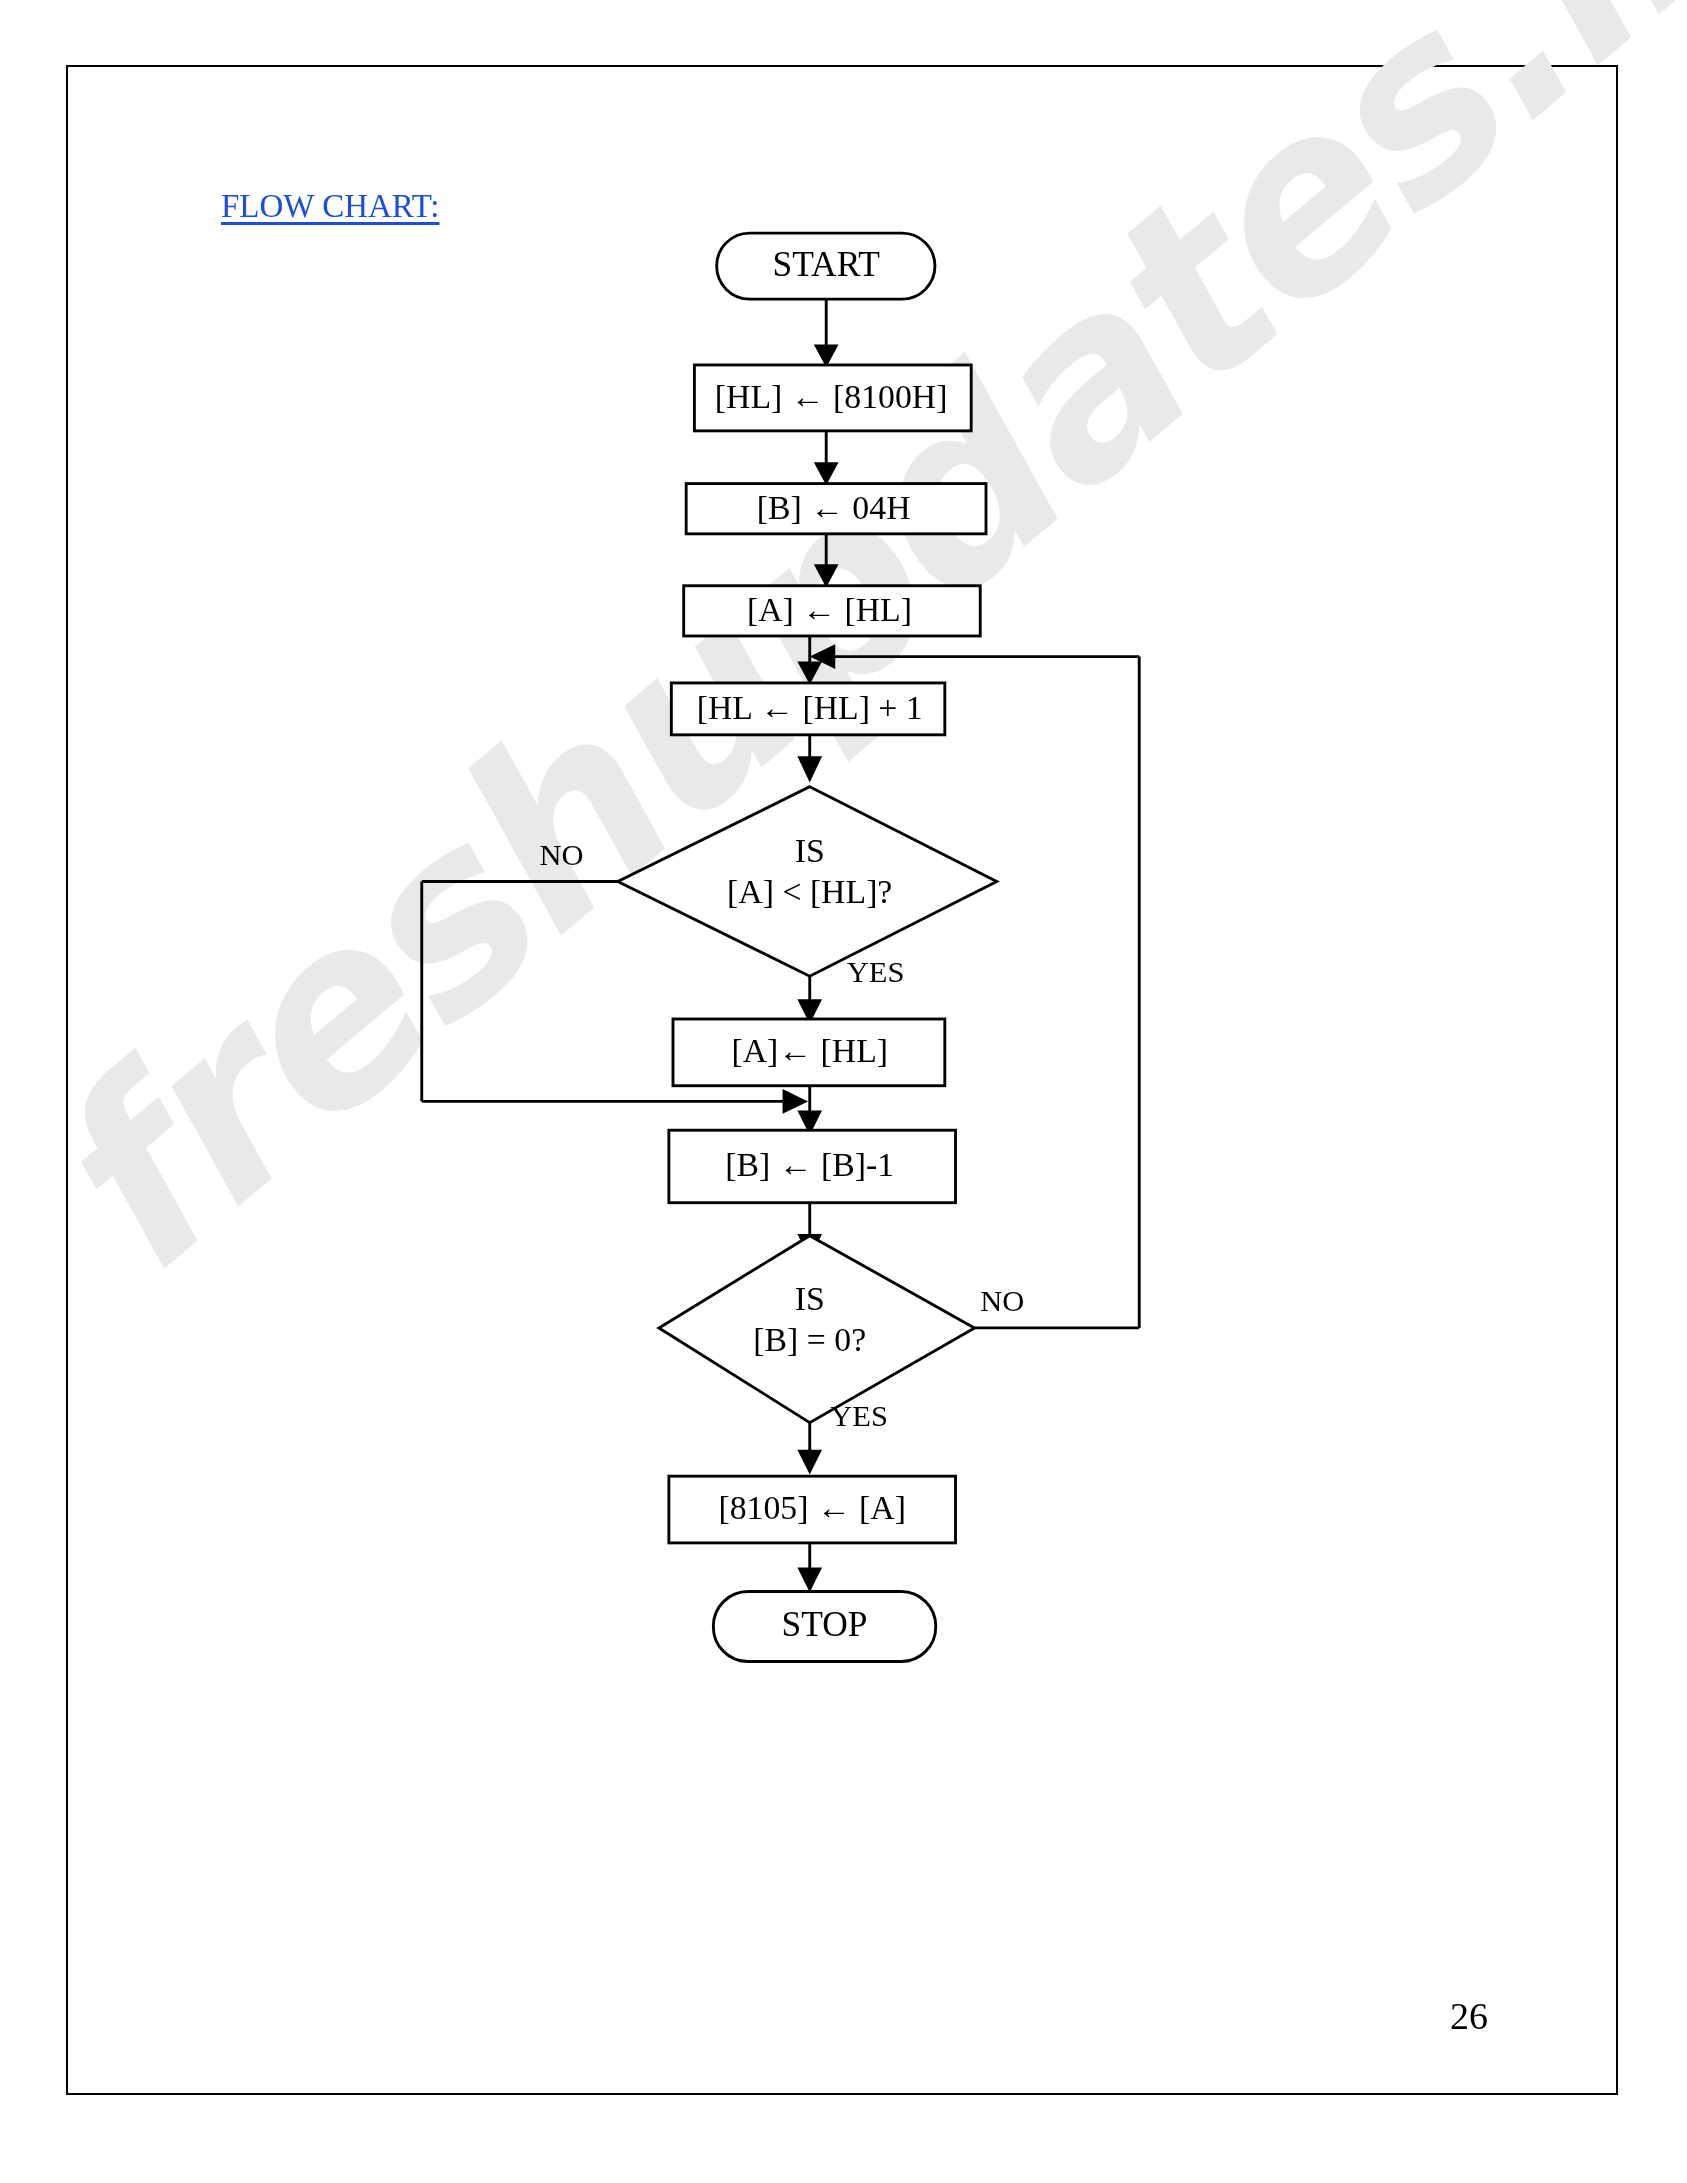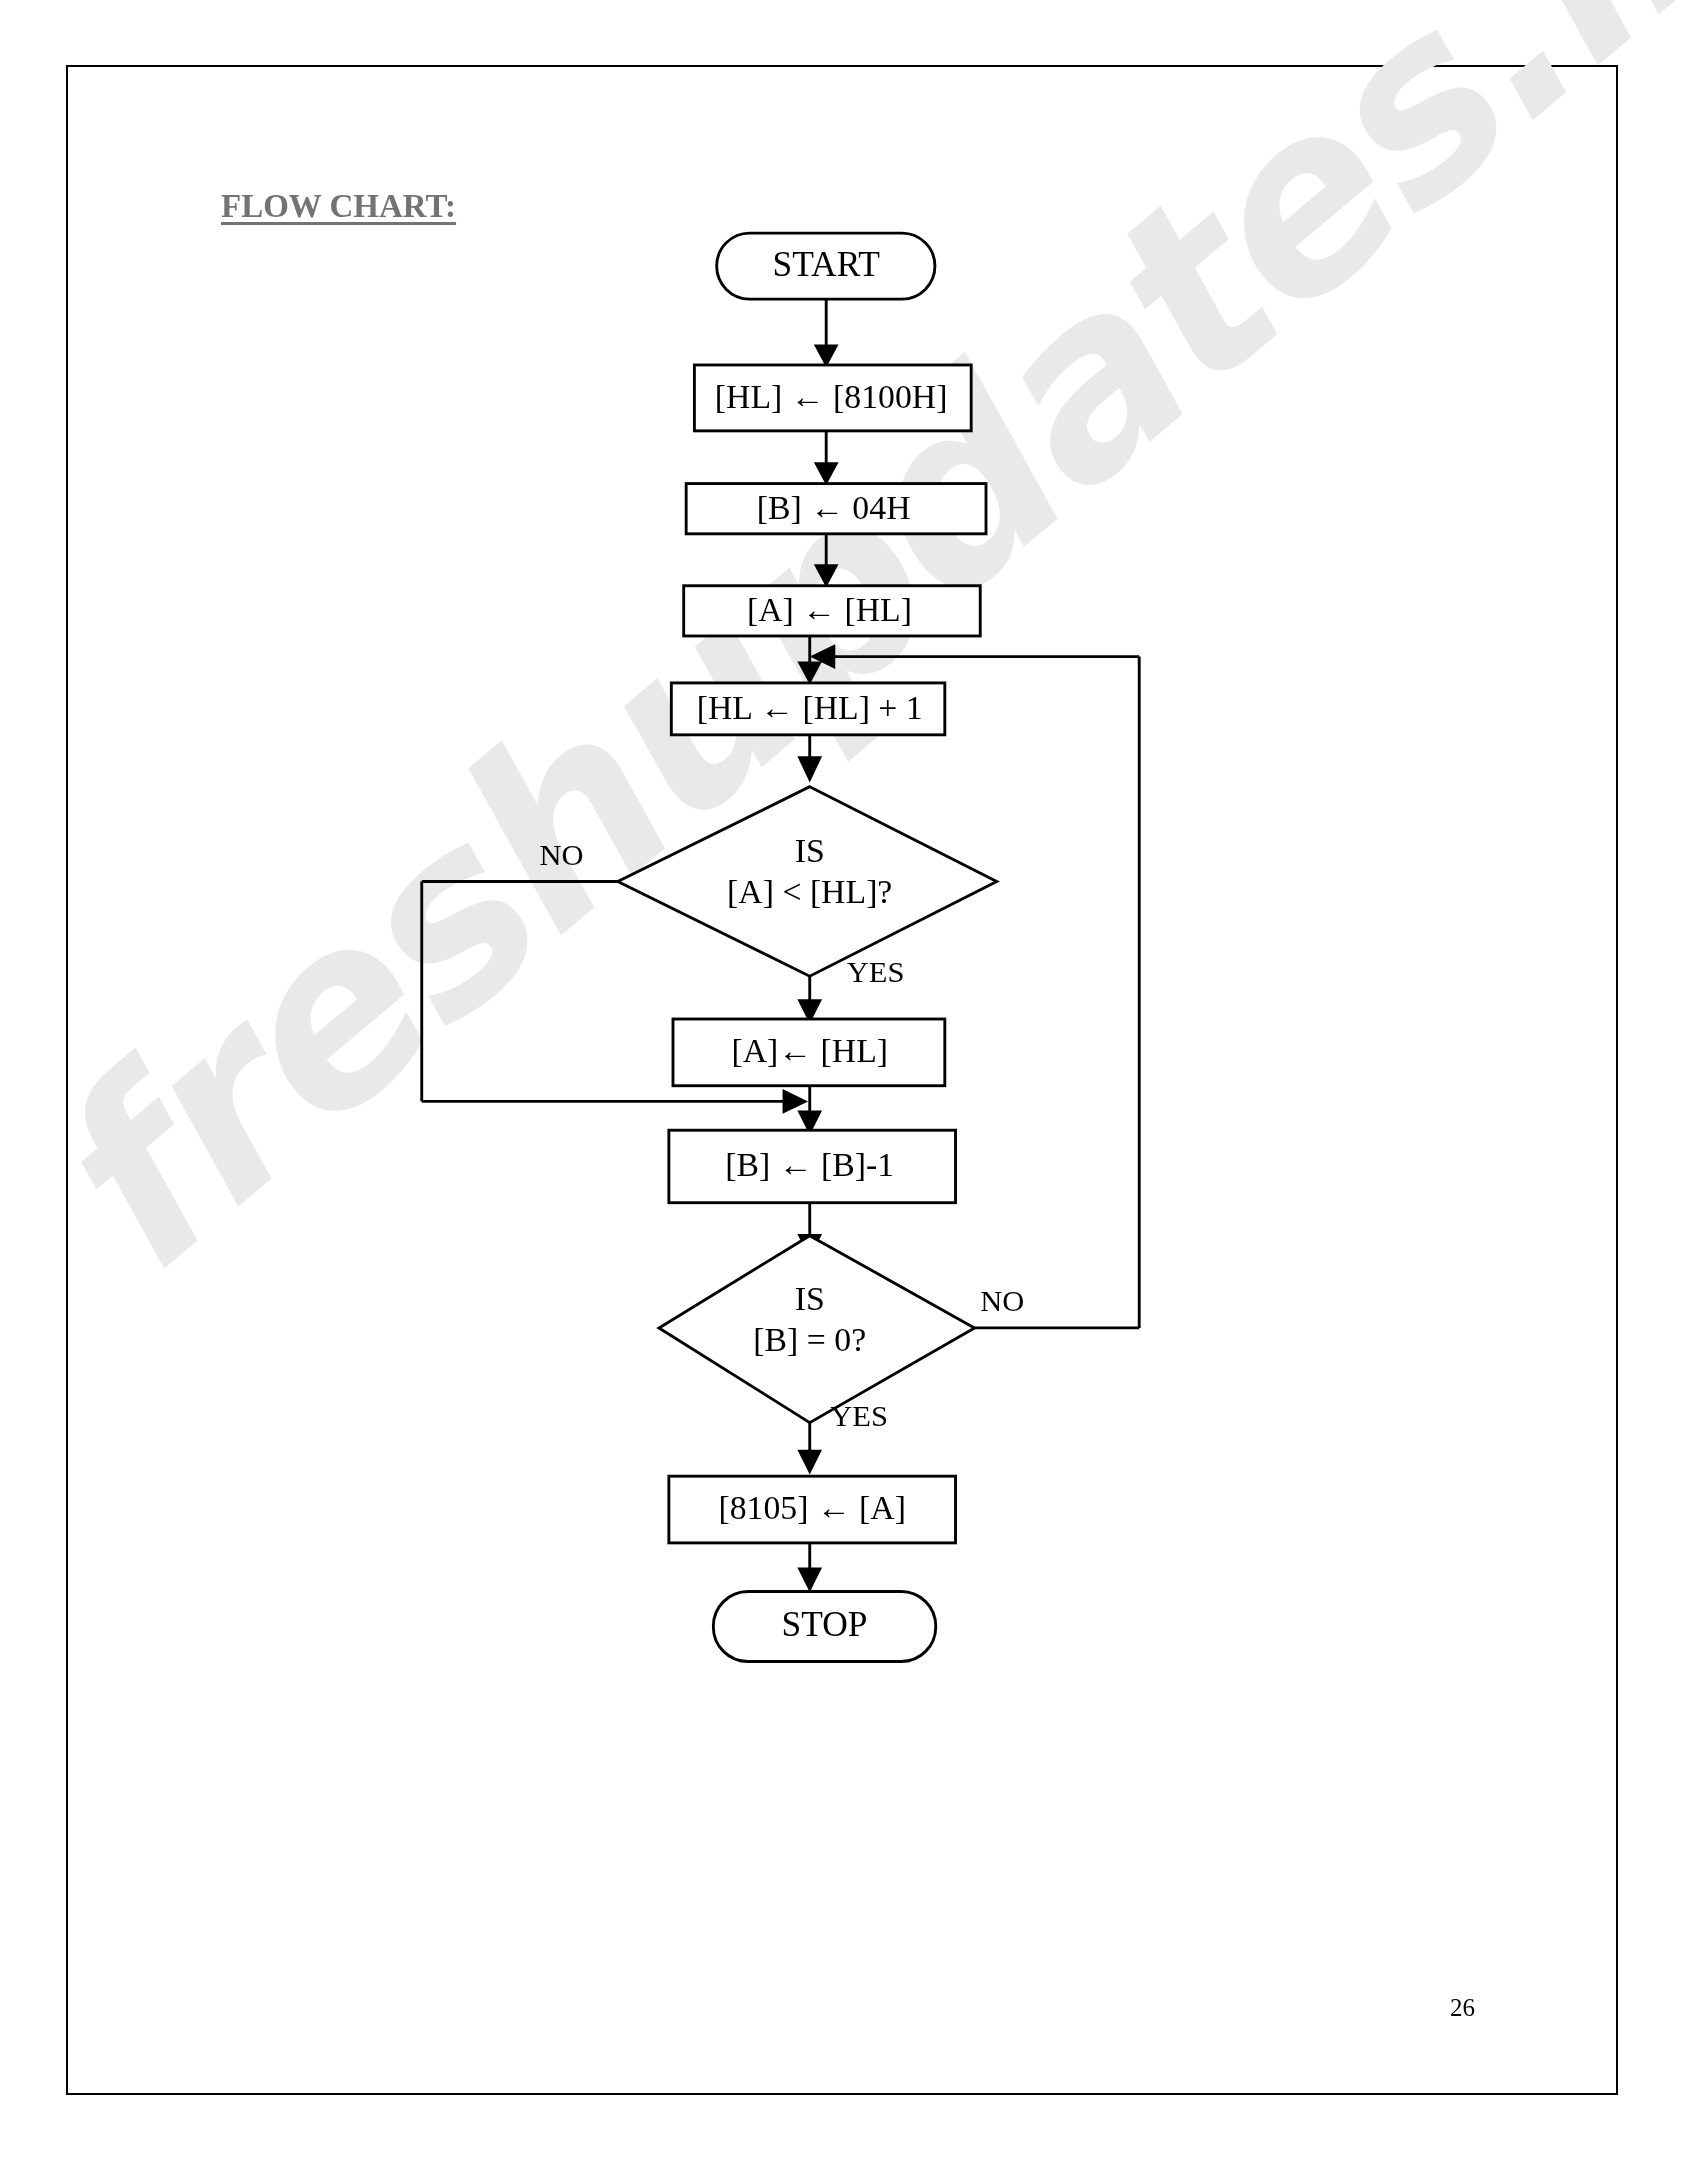--- a/index.html
+++ b/index.html
@@ -47,33 +47,33 @@
     user-select: none;
     pointer-events: none;
     z-index: 1;
   }
   
   #flowchart-title {
     position: absolute;
     left: 221px;
     top: 188px;
     font-size: 33px;
-    font-weight: 700;
-    color: #737373;
+    font-weight: 400;
+    color: #1d4ed8;
     text-decoration: underline;
     text-underline-offset: 5px;
     white-space: nowrap;
     z-index: 5;
   }
   
   #page-number {
     position: absolute;
     left: 1450px;
     top: 1994px;
-    font-size: 25px;
+    font-size: 38px;
     color: #000000;
     z-index: 5;
   }
   
   #flow-svg {
     position: absolute;
     left: 0;
     top: 0;
     width: 1687px;
     height: 2183px;

